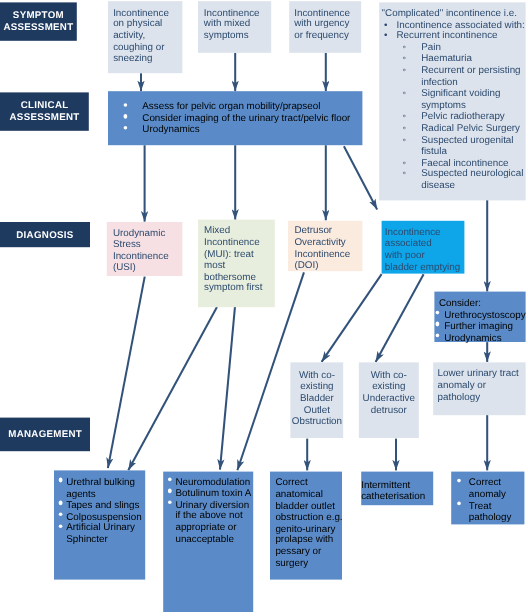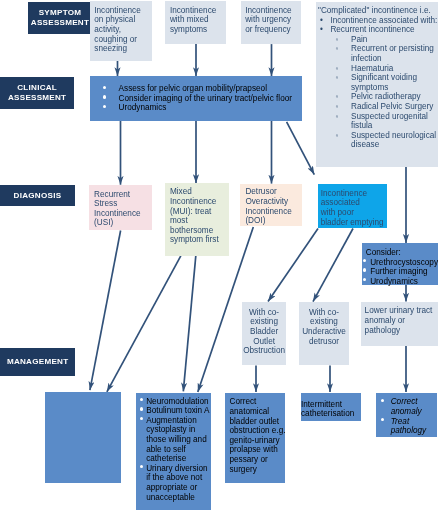--- a/index.html
+++ b/index.html
@@ -60,21 +60,21 @@
       <line x1="330" y1="365.5" x2="330" y2="392"></line>
       <line x1="120.6" y1="230.5" x2="89.9" y2="390.1"></line>
       <line x1="180.8" y1="255.8" x2="106.9" y2="391.8"></line>
       <line x1="195.8" y1="255.8" x2="183.3" y2="391.4"></line>
       <line x1="253.3" y1="227" x2="197.8" y2="391.9"></line>
       <line x1="318" y1="228.5" x2="268" y2="301.6"></line>
       <line x1="353" y1="228.5" x2="313" y2="301.6"></line>
     </g>
   </svg>
 
-  <div class="box stage-label" style="left:0px;top:1.8px;width:64px;height:32.4px;margin-left:28px;">
+  <div class="box stage-label" style="left:0px;top:1.8px;width:64px;height:32.4px;">
     <span>SYMPTOM
 ASSESSMENT</span>
   </div>
   <div class="box stage-label" style="left:0px;top:76.8px;width:74.3px;height:31.8px;">
     <span>CLINICAL
 ASSESSMENT</span>
   </div>
   <div class="box stage-label" style="left:0px;top:185.4px;width:74.9px;height:21px;">
     <span>DIAGNOSIS</span>
   </div>
@@ -91,40 +91,41 @@
   <div class="box lt txt" style="left:241.2px;top:1px;width:60px;height:43.1px;padding:4.9px 3px 0 4px;">
     <span>Incontinence with urgency or frequency</span>
   </div>
 
   <div class="box lt" style="left:316px;top:2px;width:122px;height:165px;padding:4.0px 0px 0 2px;">
     <div class="txt">"Complicated" incontinence i.e.</div>
     <ul class="txt" id="complicated-list">
         <li class="b1">Incontinence associated with:</li>
         <li class="b1">Recurrent incontinence</li>
         <li class="b2">Pain</li>
+        <li class="b2">Haematuria</li>
         <li class="b2">Recurrent or persisting infection</li>
-        <li class="b2">Haematuria</li>
         <li class="b2">Significant voiding symptoms</li>
         <li class="b2">Pelvic radiotherapy</li>
         <li class="b2">Radical Pelvic Surgery</li>
         <li class="b2">Suspected urogenital fistula</li>
+        <li class="b2">Faecal incontinence</li>
         <li class="b2">Suspected neurological disease</li>
       </ul>
   </div>
 
   <div class="box med" style="left:90px;top:76px;width:212px;height:45px;padding:8px 4px 0 0px;">
     <ul class="txt" id="clinical-list">
         <li class="cb">Assess for pelvic organ mobility/prapseol</li>
         <li class="cb">Consider imaging of the urinary tract/pelvic floor</li>
         <li class="cb">Urodynamics</li>
       </ul>
   </div>
 
   <div class="box pink txt" style="left:89px;top:184.7px;width:62.9px;height:45.3px;padding:4.9px 2px 0 5.1px;">
-    <span>Recurrent Stress Incontinence (USI)</span>
+    <span>Urodynamic Stress Incontinence (USI)</span>
   </div>
   <div class="box green txt" style="left:164.8px;top:183.1px;width:64.4px;height:72.7px;padding:4.4px 2px 0 5.2px;">
     <span>Mixed Incontinence (MUI): treat most bothersome symptom first</span>
   </div>
   <div class="box orange txt" style="left:240.3px;top:183.6px;width:62px;height:42.8px;padding:3.9px 2px 0 5.1px;">
     <span>Detrusor Overactivity Incontinence (DOI)</span>
   </div>
   <div class="box purple txt" style="left:317.7px;top:184px;width:68.9px;height:44px;padding:4.9px 1px 0 3px;">
     <span style="white-space:pre-line;">Incontinence
 associated
@@ -145,34 +146,39 @@
     <span>With co-existing Bladder Outlet Obstruction</span>
   </div>
   <div class="box lt txt" style="left:299.3px;top:301.6px;width:49.4px;height:63.9px;padding:6.3px 0 0 0;text-align:center;">
     <span>With co-existing Underactive detrusor</span>
   </div>
   <div class="box lt txt" style="left:361.4px;top:301.6px;width:77.1px;height:44px;padding:4.8px 1px 0 3.2px;">
     <span>Lower urinary tract anomaly or pathology</span>
   </div>
 
   <div class="box med" style="left:44.5px;top:392.1px;width:76.3px;height:91px;padding:4.9px 0 0 0;">
+    <ul class="txt bi1" id="mgmt0-list">
+        <li class="mb">Urethral bulking agents</li>
+        <li class="mb">Tapes and slings</li>
+        <li class="mb">Colposuspension</li>
+        <li class="mb">Artificial Urinary Sphincter</li>
+      </ul>
   </div>
   <div class="box med" style="left:136.2px;top:392.5px;width:74.9px;height:117.5px;padding:4.1px 0 0 0;">
     <ul class="txt bi2" id="mgmt1-list">
         <li class="mb">Neuromodulation</li>
         <li class="mb">Botulinum toxin A</li>
-        <li class="mb">Augmentation cystoplasty in those willing and able to self catheterise</li>
         <li class="mb">Urinary diversion if the above not appropriate or unacceptable</li>
       </ul>
   </div>
   <div class="box med" style="left:225px;top:392.6px;width:59.6px;height:90.8px;padding:4.9px 0 0 4.5px;overflow:visible;">
     <div class="txt" style="width:56.4px;"><span>Correct anatomical bladder outlet obstruction e.g. genito-urinary prolapse with pessary or surgery</span></div>
   </div>
   <div class="box med txt" style="left:301px;top:392.8px;width:60px;height:28px;padding:6.9px 0 0 0;">
     <span>Intermittent catheterisation</span>
   </div>
-  <div class="box med" style="left:376px;top:392.5px;width:60.5px;height:44.8px;padding:4.9px 0 0 0;font-style:italic;">
+  <div class="box med" style="left:376px;top:392.5px;width:60.5px;height:44.8px;padding:4.9px 0 0 0;">
     <ul class="txt bi3" id="mgmt4-list">
         <li class="mb">Correct anomaly</li>
         <li class="mb">Treat pathology</li>
       </ul>
   </div>
 </div>
 
 </body></html>

